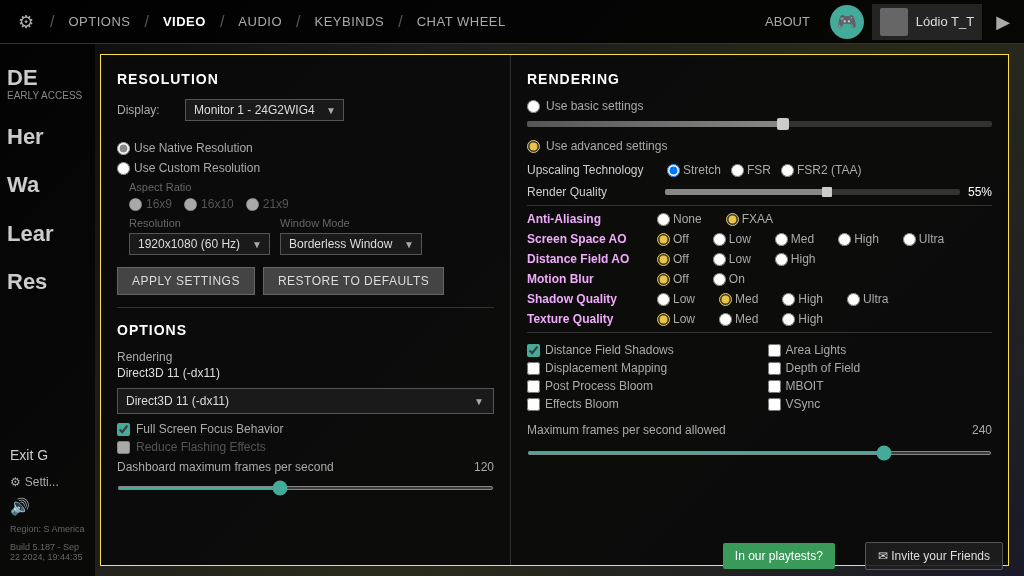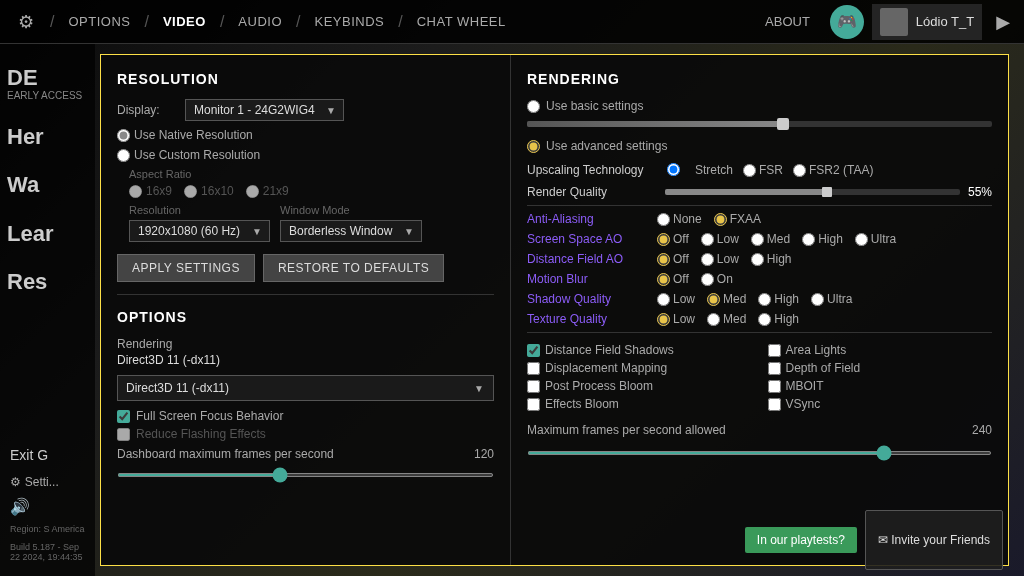--- a/index.html
+++ b/index.html
@@ -190,21 +190,21 @@
       font-size: 14px;
       font-weight: bold;
       letter-spacing: 1px;
       text-transform: uppercase;
       margin-bottom: 12px;
     }
 
     .form-row {
       display: flex;
       align-items: center;
-      margin-bottom: 7px;
+      margin-bottom: 20px;
     }
     .form-label {
       color: #aaa;
       font-size: 12px;
       margin-right: 8px;
       min-width: 60px;
     }
 
     .dropdown {
       background: #1a1a1a;
@@ -421,27 +421,28 @@
       border-radius: 2px;
     }
 
     .settings-row {
       display: flex;
       align-items: center;
       margin-bottom: 6px;
       font-size: 12px;
     }
     .settings-row-label {
-      color: #8b5cf6;
+      color: #f0abfc;
       min-width: 130px;
+      font-weight: bold;
     }
     .settings-row-options {
       display: flex;
       align-items: center;
-      gap: 12px;
+      gap: 24px;
       flex-wrap: wrap;
     }
     .settings-row-options label {
       display: flex;
       align-items: center;
       gap: 3px;
       color: #aaa;
       cursor: pointer;
       font-size: 12px;
     }
@@ -522,24 +523,25 @@
       color: #fff;
       font-size: 12px;
       padding: 6px 12px;
       border-radius: 2px;
       cursor: pointer;
     }
     .invite-btn {
       background: rgba(30,30,30,0.9);
       color: #ddd;
       font-size: 12px;
-      padding: 22px 12px;
+      padding: 6px 12px;
       border-radius: 2px;
       cursor: pointer;
       border: 1px solid #555;
+      margin-left: 22px;
     }
 
     .divider {
       height: 1px;
       background: #333;
       margin: 10px 0;
     }
 
     
     .right-panel::-webkit-scrollbar {
@@ -735,21 +737,21 @@
       </div>
 
       <label class="render-radio-option">
         <input type="radio" name="render_mode" checked="" style="">
         <span>Use advanced settings</span>
       </label>
     </div>
 
     <div class="upscaling-row">
       <span class="upscaling-label">Upscaling Technology</span>
-      <label style="display:flex;align-items:flex-start;gap:15px;color:#aaa;font-size:12px;cursor:pointer;">
+      <label style="display:flex;align-items:center;gap:3px;color:#aaa;font-size:12px;cursor:pointer;">
         <input type="radio" name="upscaling" checked="" style="">
         <span>Stretch</span>
       </label>
       <label style="display:flex;align-items:center;gap:3px;color:#aaa;font-size:12px;cursor:pointer;">
         <input type="radio" name="upscaling" style="">
         <span>FSR</span>
       </label>
       <label style="display:flex;align-items:center;gap:3px;color:#aaa;font-size:12px;cursor:pointer;">
         <input type="radio" name="upscaling" style="">
         <span>FSR2 (TAA)</span>

